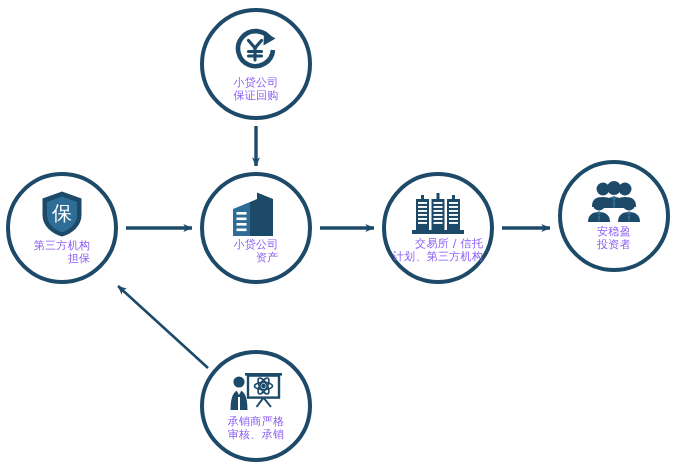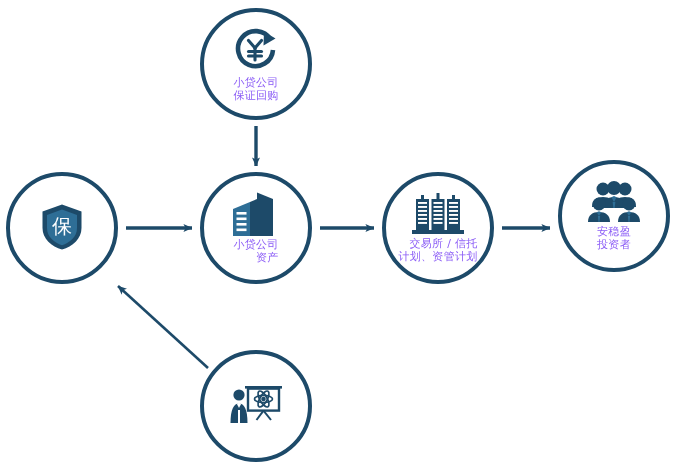--- a/index.html
+++ b/index.html
@@ -107,20 +107,22 @@
   <div class="node" id="node-guarantee">
     <span class="node-icon">
       <svg width="44" height="48" viewBox="0 0 44 48">
         <path d="M22,1.5 L41.5,8.5 L41.5,25 C41.5,36 32.5,43.5 22,46.5
                  C11.5,43.5 2.5,36 2.5,25 L2.5,8.5 Z" fill="#1d4a69"></path>
         <path d="M22,6.5 L37,12 L37,25 C37,34 29.5,39.8 22,42.3
                  C14.5,39.8 7,34 7,25 L7,12 Z" fill="#2e6e96"></path>
         <text x="22" y="30" text-anchor="middle" font-family="DejaVu Sans, Liberation Sans, sans-serif" font-size="20" fill="#ffffff">保</text>
       </svg>
     </span>
+    <span class="node-label">第三方机构
+担保</span>
   </div>
 
   <div class="node" id="node-assets">
     <span class="node-icon">
       <svg width="54" height="46" viewBox="0 0 54 46">
         <path d="M4,18 L21,11 L21,45 L4,45 Z" fill="#2e6e96"></path>
         <path d="M21,11 L21,45 L28,45 L28,8 Z" fill="#1d4a69"></path>
         <path d="M28,1.5 L44,8 L44,45 L28,45 Z" fill="#1d4a69"></path>
         <g fill="#ffffff">
           <rect x="7.5" y="21" width="10" height="2.6"></rect>
@@ -162,21 +164,21 @@
           <rect x="39" y="10" width="9" height="1.9"></rect>
           <rect x="39" y="14" width="9" height="1.9"></rect>
           <rect x="39" y="18" width="9" height="1.9"></rect>
           <rect x="39" y="22" width="9" height="1.9"></rect>
           <rect x="39" y="26" width="9" height="1.9"></rect>
           <rect x="39" y="30" width="9" height="1.9"></rect>
         </g>
       </svg>
     </span>
     <span class="node-label">交易所 / 信托
-计划、资管计划</span>
+计划、第三方机构</span>
   </div>
 
   <div class="node" id="node-investor">
     <span class="node-icon">
       <svg width="56" height="44" viewBox="0 0 56 44">
         <g fill="#1d4a69">
           <circle cx="17" cy="9" r="6.5"></circle>
           <path d="M6,27 C6,20 10.5,17 17,17 C23.5,17 28,20 28,27 Z"></path>
           <circle cx="39" cy="9" r="6.5"></circle>
           <path d="M28,27 C28,20 32.5,17 39,17 C45.5,17 50,20 50,27 Z"></path>
@@ -219,15 +221,17 @@
           <ellipse cx="35.5" cy="16" rx="9" ry="3.6" transform="rotate(60 35.5 16)"></ellipse>
           <ellipse cx="35.5" cy="16" rx="9" ry="3.6" transform="rotate(120 35.5 16)"></ellipse>
         </g>
         <circle cx="35.5" cy="16" r="2.3" fill="#1d4a69"></circle>
         <circle cx="11" cy="12" r="5.6" fill="#1d4a69"></circle>
         <path d="M2.5,40 C2.5,26 6,20.5 11,20.5 C16,20.5 19.5,26 19.5,40 Z" fill="#1d4a69"></path>
         <path d="M8.8,20.8 L11,25 L13.2,20.8 L11,19.8 Z" fill="#ffffff"></path>
         <path d="M11,27 L11,40" stroke="#ffffff" stroke-width="2"></path>
       </svg>
     </span>
+    <span class="node-label">承销商严格
+审核、承销</span>
   </div>
 
 </div>
 
 </body></html>

